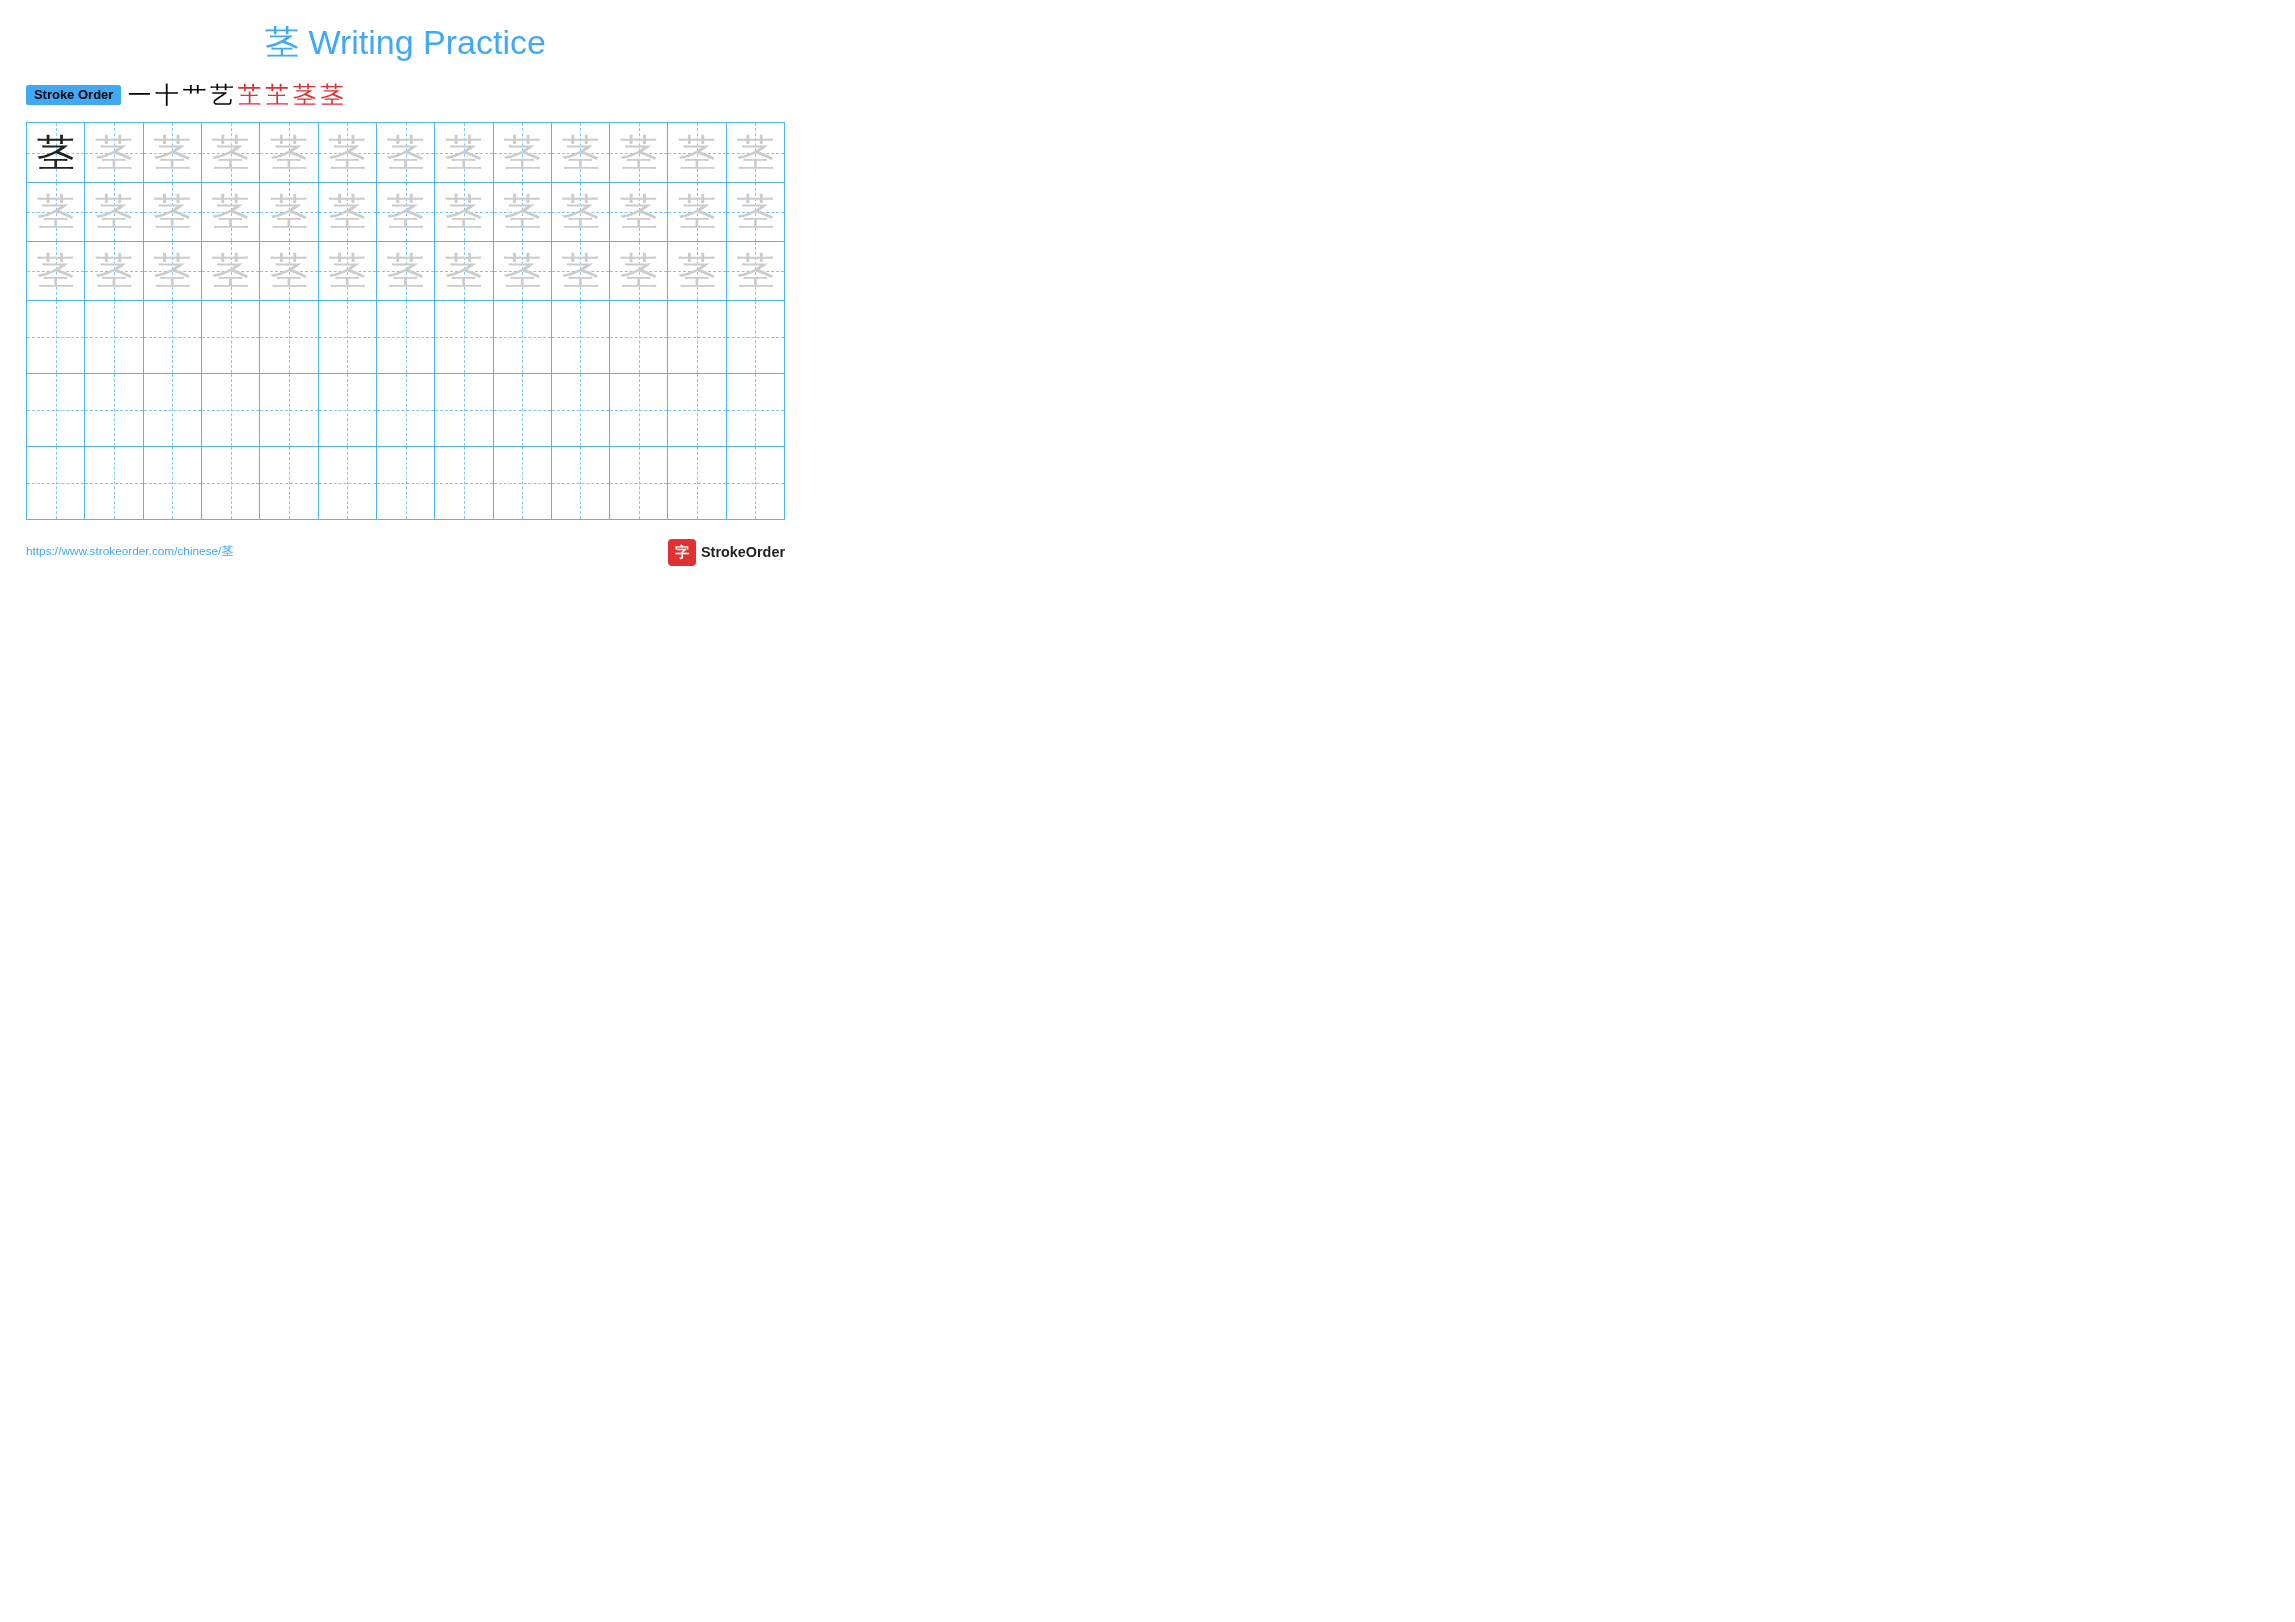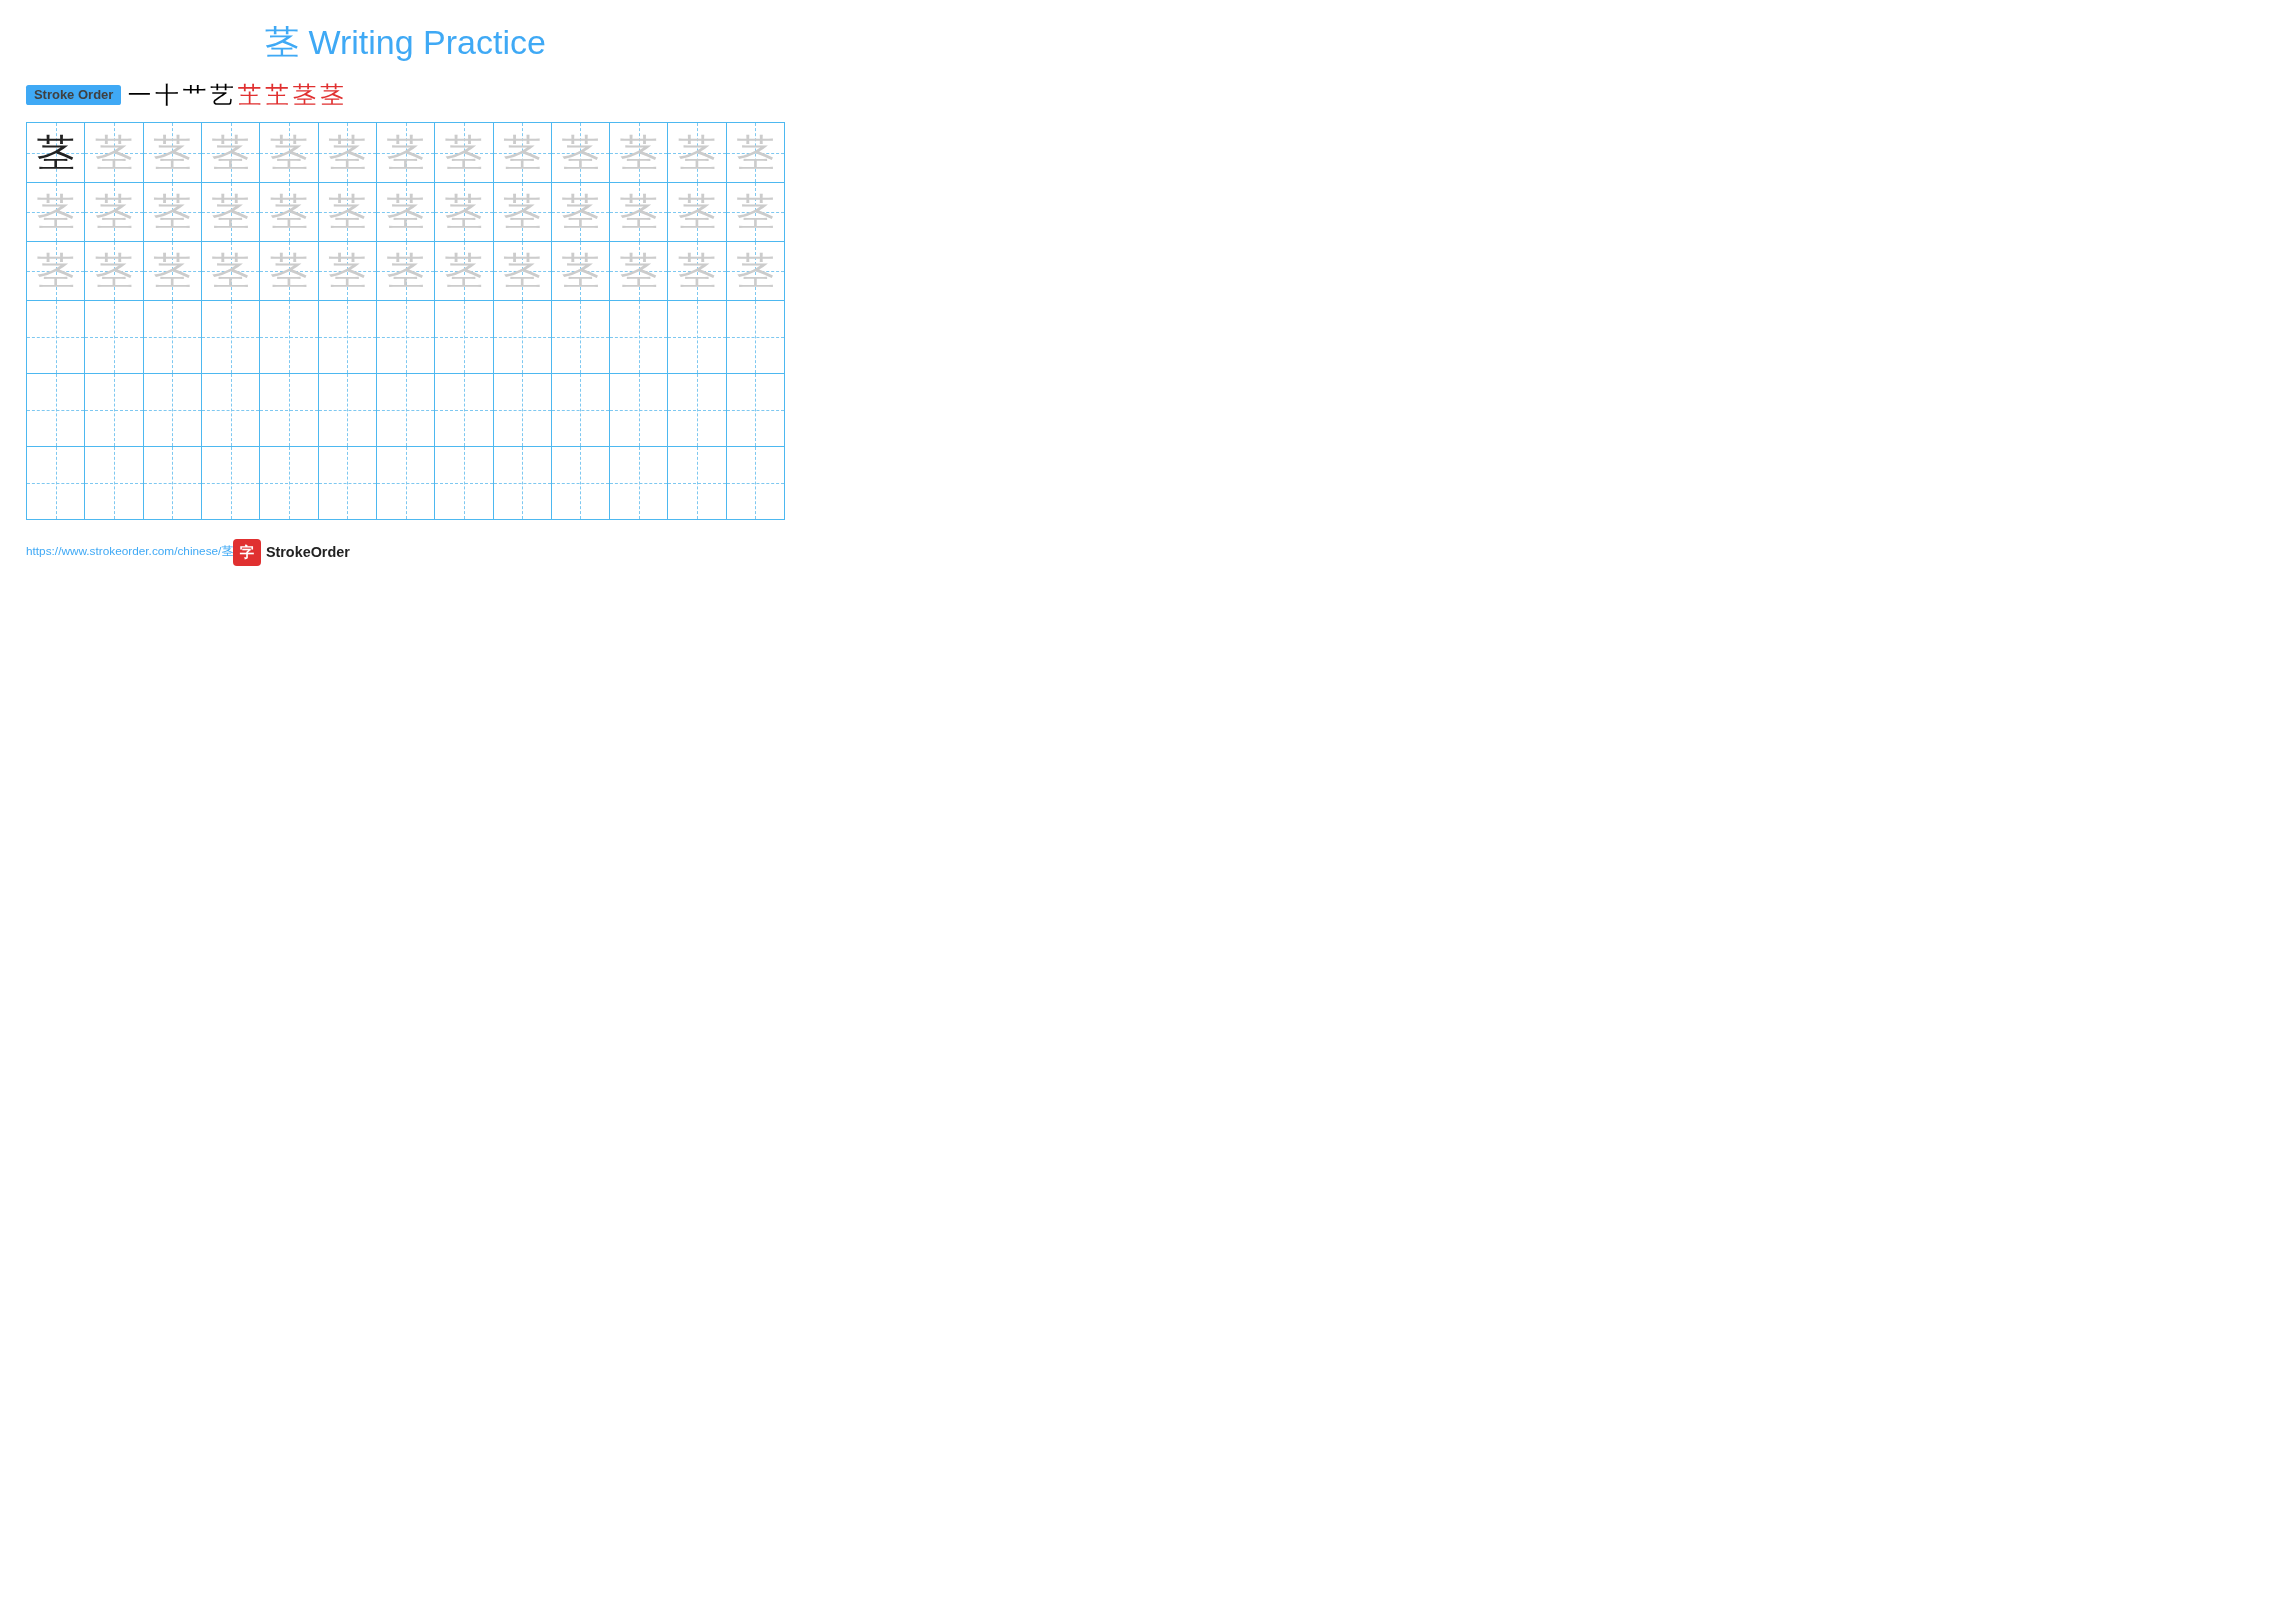--- a/index.html
+++ b/index.html
@@ -29,21 +29,21 @@
 
     
     .stroke-order-row {
       display: flex;
       align-items: center;
       margin-bottom: 11.8px;
       gap: 6.5px;
     }
     .stroke-order-badge {
       background: #3fa9f5;
-      color: #404040;
+      color: #000000;
       padding: 2.6px 7.9px;
       border-radius: 2.6px;
       font-size: 13px;
       font-family: Arial, sans-serif;
       font-weight: bold;
       white-space: nowrap;
     }
     .stroke-chars {
       display: flex;
       align-items: center;
@@ -116,20 +116,21 @@
 
     
     .grid-row-empty .grid-cell {
       aspect-ratio: auto;
       height: 72px;
     }
 
     
     .footer {
       display: flex;
+      justify-content: space-between;
       align-items: center;
       margin-top: 18.3px;
     }
     .footer-url {
       color: #3fa9f5;
       font-family: Arial, sans-serif;
       font-size: 11.8px;
       text-decoration: none;
     }
     .footer-brand {

